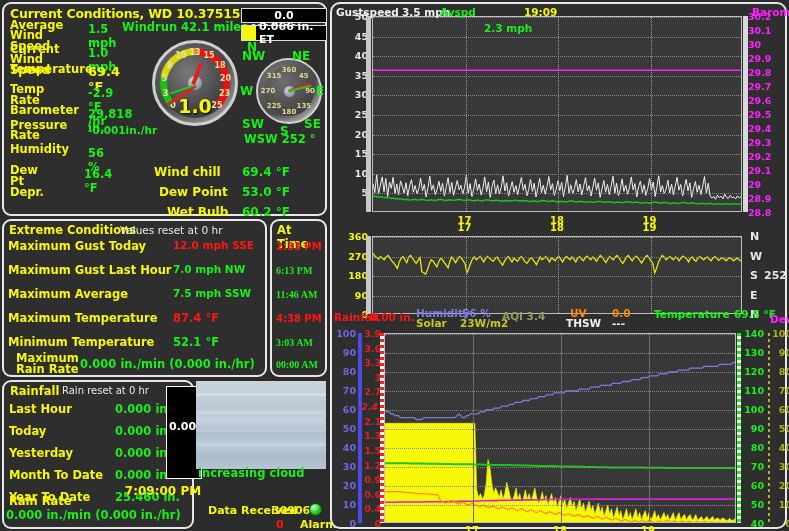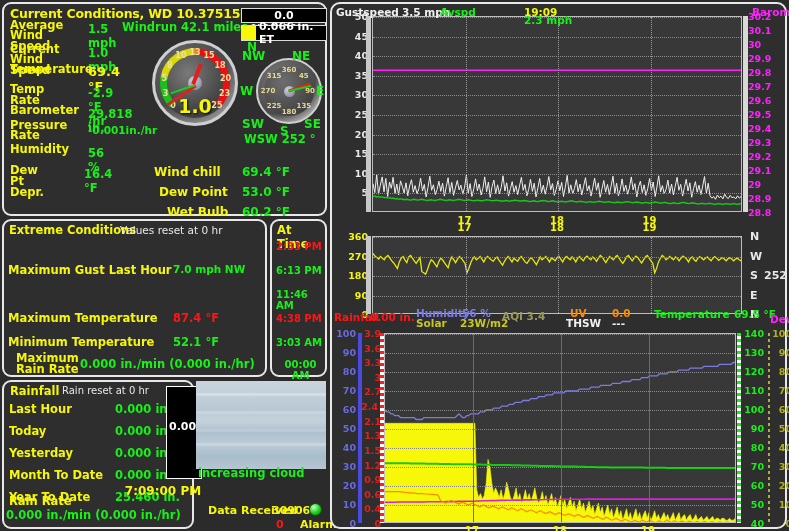--- a/index.html
+++ b/index.html
@@ -75,21 +75,21 @@
   #ex-sub { position:absolute; left:116px; top:3px; font-size:10.5px; color:#e8e8e8; }
   .exrow { position:absolute; left:4px; font-size:11.5px; font-weight:bold; color:#f7f70a; width:258px;}
   .exrow .exv { position:absolute; left:165px; top:0; white-space:nowrap; font-size:10.5px;}
   .exrow .exv.r { color:#ff1515; }
   .exrow .exv.g { color:#18f018; }
 
   #att { left:270px; top:219px; width:57px; height:158px; }
   #att-title { position:absolute; left:5px; top:2px; font-size:11.5px; color:#f7f70a; font-weight:bold;}
   .attrow { position:absolute; left:4px; font-size:10px; font-weight:bold; }
   .attrow.r { color:#ff1515; }
-  .attrow.g { color:#18f018; }
+  .attrow.g { color:#18f018;font-family:Liberation Serif, serif; }
 
   
   #rain { left:2px; top:380px; width:192px; height:149px; }
   #rain-title { position:absolute; left:6px; top:2px; font-size:11.5px; color:#f7f70a; font-weight:bold;}
   #rain-sub { position:absolute; left:58px; top:3px; font-size:10px; color:#e8e8e8;}
   .rrow { position:absolute; left:5px; font-size:11.5px; font-weight:bold; color:#f7f70a; width:185px;}
   .rrow .rv { position:absolute; left:106px; top:0; color:#18f018; }
   #rainrate-lbl { position:absolute; left:5px; top:112px; font-size:11.5px; color:#f7f70a; font-weight:bold;}
   #rainrate-val { position:absolute; left:2px; top:126px; font-size:11.5px; color:#18f018; font-weight:bold;}
 
@@ -231,23 +231,31 @@
   <div class="ccwide" style="left:80px; top:201px; width:200px;">
     <span class="lbl" style="left:83px;right:auto;">Wet Bulb</span>
     <span class="val" style="left:158px;">60.2 °F</span>
   </div>
 </div>
 
 <div class="panel" id="ex">
   <div id="ex-title">Extreme Conditions</div>
   <div id="ex-sub">Values reset at 0 hr</div>
 
+  <div class="exrow" style="top:18px;">
+    <span>Maximum Gust Today</span>
+    <span class="exv r">12.0 mph SSE</span>
+  </div>
   <div class="exrow" style="top:42px;">
     <span>Maximum Gust Last Hour</span>
     <span class="exv g">7.0 mph  NW</span>
+  </div>
+  <div class="exrow" style="top:66px;">
+    <span>Maximum Average</span>
+    <span class="exv g">7.5 mph SSW</span>
   </div>
   <div class="exrow" style="top:90px;">
     <span>Maximum Temperature</span>
     <span class="exv r" style="font-size:11.5px;">87.4 °F</span>
   </div>
   <div class="exrow" style="top:114px;">
     <span>Minimum Temperature</span>
     <span class="exv g" style="font-size:11.5px;">52.1 °F</span>
   </div>
   <div class="exrow" style="top:132px;">
@@ -450,21 +458,21 @@
       <div class="axlbl" style="color: rgb(106, 106, 224); left: 2px; top: 329px; width: 22px; text-align: right;">100</div>
       <div class="axbar" style="background: rgb(74, 74, 224); left: 26px; top: 329px; height: 190px; width: 4px;"></div>
       <div class="axlbl" style="color: rgb(224, 32, 32); left: 31px; top: 519px; width: 18px; text-align: right;">0</div>
       <div class="axlbl" style="color: rgb(224, 32, 32); left: 31px; top: 504.385px; width: 18px; text-align: right;">0.4</div>
       <div class="axlbl" style="color: rgb(224, 32, 32); left: 31px; top: 489.769px; width: 18px; text-align: right;">0.6</div>
       <div class="axlbl" style="color: rgb(224, 32, 32); left: 31px; top: 475.154px; width: 18px; text-align: right;">0.9</div>
       <div class="axlbl" style="color: rgb(224, 32, 32); left: 31px; top: 460.538px; width: 18px; text-align: right;">1.2</div>
       <div class="axlbl" style="color: rgb(224, 32, 32); left: 31px; top: 445.923px; width: 18px; text-align: right;">1.5</div>
       <div class="axlbl" style="color: rgb(224, 32, 32); left: 31px; top: 431.308px; width: 18px; text-align: right;">1.3</div>
       <div class="axlbl" style="color: rgb(224, 32, 32); left: 31px; top: 416.692px; width: 18px; text-align: right;">2.1</div>
-      <div class="axlbl" style="color: rgb(224, 32, 32); left: 28px; top: 402.077px; width: 18px; text-align: right;">2.4</div>
+      <div class="axlbl" style="color: rgb(224, 32, 32); left: 28px; top: 402.077px; width: 18px; text-align: right; font-style: italic;">2.4</div>
       <div class="axlbl" style="color: rgb(224, 32, 32); left: 31px; top: 387.462px; width: 18px; text-align: right;">2.7</div>
       <div class="axlbl" style="color: rgb(224, 32, 32); left: 31px; top: 372.846px; width: 18px; text-align: right;">3</div>
       <div class="axlbl" style="color: rgb(224, 32, 32); left: 31px; top: 358.231px; width: 18px; text-align: right;">3.3</div>
       <div class="axlbl" style="color: rgb(224, 32, 32); left: 31px; top: 343.615px; width: 18px; text-align: right;">3.6</div>
       <div class="axlbl" style="color: rgb(224, 32, 32); left: 31px; top: 329px; width: 18px; text-align: right;">3.9</div>
       <div class="axbar" style="left: 48px; top: 329px; height: 190px; width: 4px; background: repeating-linear-gradient(rgb(255, 32, 32) 0px, rgb(255, 32, 32) 3px, rgb(255, 255, 255) 3px, rgb(255, 255, 255) 6px);"></div>
       <div class="axlbl" style="color: rgb(24, 240, 24); left: 410px; top: 519px; width: 22px; text-align: right;">40</div>
       <div class="axlbl" style="color: rgb(24, 240, 24); left: 410px; top: 500px; width: 22px; text-align: right;">50</div>
       <div class="axlbl" style="color: rgb(24, 240, 24); left: 410px; top: 481px; width: 22px; text-align: right;">60</div>
       <div class="axlbl" style="color: rgb(24, 240, 24); left: 410px; top: 462px; width: 22px; text-align: right;">70</div>
@@ -488,16 +496,16 @@
       <div class="axlbl" style="color: rgb(176, 176, 32); left: 440px; top: 348px; width: 20px; text-align: right;">90</div>
       <div class="axlbl" style="color: rgb(176, 176, 32); left: 440px; top: 329px; width: 20px; text-align: right;">100</div>
       <div class="axbar" style="left: 436px; top: 329px; height: 190px; width: 2px; background: repeating-linear-gradient(rgb(176, 176, 32) 0px, rgb(176, 176, 32) 3px, transparent 3px, transparent 6px);"></div>
       <div class="xlbl" style="left: 140px; top: 521px;">17</div>
       <div class="xlbl" style="left: 228px; top: 521px;">18</div>
       <div class="xlbl" style="left: 316px; top: 521px;">19</div>
     </div>
 <div class="chdr" style="color: rgb(240, 240, 240); left: 4px; top: 2px;">Gustspeed</div>
     <div class="chdr" style="color: rgb(240, 240, 240); left: 70px; top: 2px;">3.5 mph</div>
     <div class="chdr" style="color: rgb(24, 240, 24); left: 108px; top: 2px;">Avspd</div>
-    <div class="chdr" style="color: rgb(24, 240, 24); left: 152px; top: 10px; margin-left: 40px;">2.3 mph</div>
+    <div class="chdr" style="color: rgb(24, 240, 24); left: 152px; top: 18px;">2.3 mph</div>
     <div class="chdr" style="color: rgb(247, 247, 10); left: 192px; top: 2px;">19:09</div>
     <div class="chdr" style="color: rgb(255, 32, 255); left: 420px; top: 2px;">Barometer</div>
   </div>
 
 </body></html>

